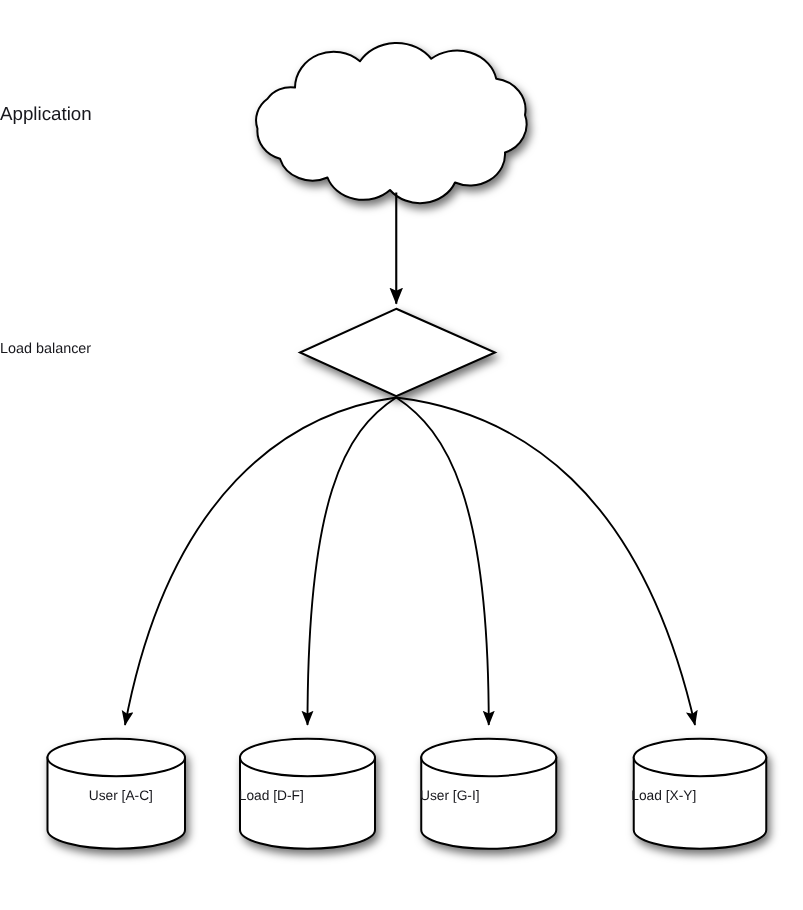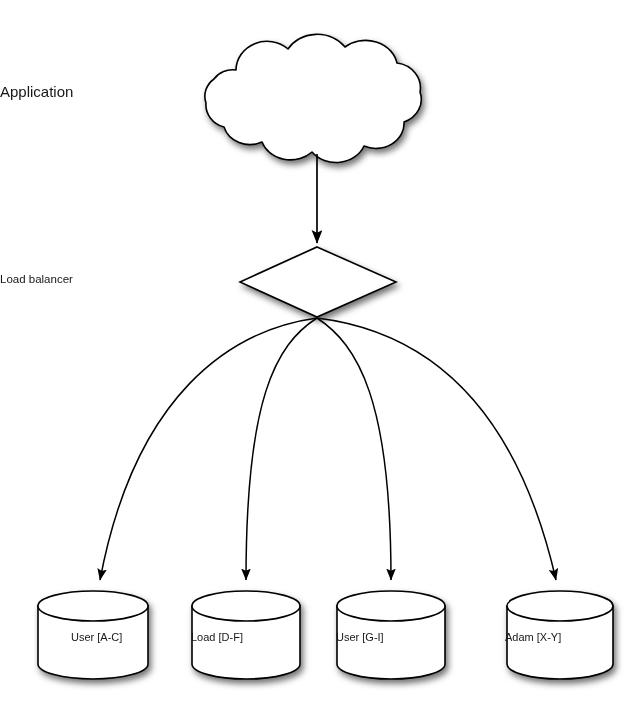--- a/index.html
+++ b/index.html
@@ -141,15 +141,15 @@
 
 
   <div class="node-label label-loadbalancer">Load balancer</div>
 
   <div class="node-label label-db label-db-0">User [A-C]</div>
 
   <div class="node-label label-db label-db-1">Load [D-F]</div>
 
   <div class="node-label label-db label-db-2">User [G-I]</div>
 
-  <div class="node-label label-db label-db-3">Adam [X-Y]</div>
+  <div class="node-label label-db label-db-3">Load [X-Y]</div>
 
 </div>
 
 </body></html>

